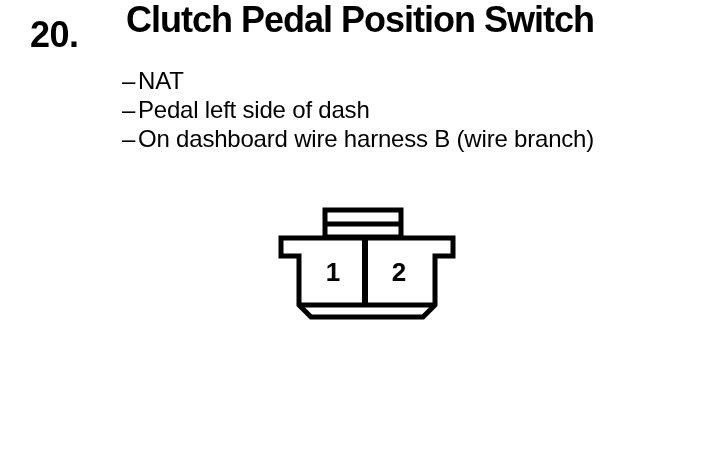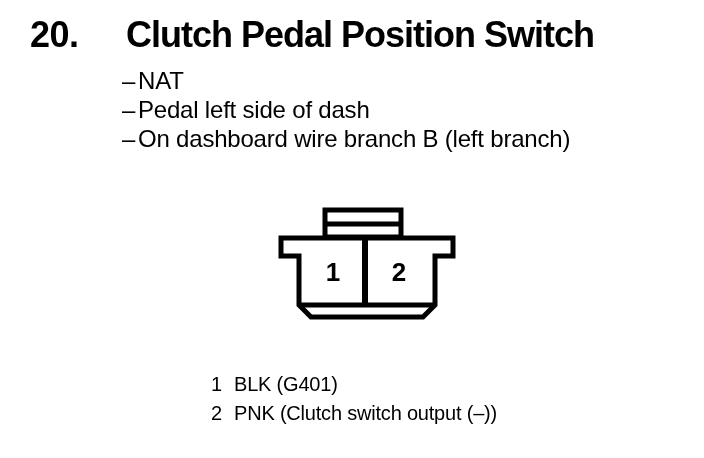--- a/index.html
+++ b/index.html
@@ -22,21 +22,21 @@
     left: 30px;
     top: 17px;
     font-size: 36px;
     font-weight: bold;
     line-height: 1;
     letter-spacing: -0.5px;
   }
   .sec-title {
     position: absolute;
     left: 126px;
-    top: 17px;
+    top: 2px;
     font-size: 36px;
     font-weight: bold;
     line-height: 1;
     letter-spacing: -1px;
     white-space: nowrap;
   }
   
   .details {
     position: absolute;
     left: 122px;
@@ -94,43 +94,35 @@
   <span class="sec-title">Clutch Pedal Position Switch</span>
 
   <div class="details">
     <div class="detail-row">
       <span class="bullet">–</span><span>NAT</span>
     </div>
     <div class="detail-row">
       <span class="bullet">–</span><span>Pedal left side of dash</span>
     </div>
     <div class="detail-row">
-      <span class="bullet">–</span><span>On dashboard wire branch B (left branch)</span>
+      <span class="bullet">–</span><span>On dashboard wire harness B (wire branch)</span>
     </div>
   </div>
 
   <div class="figure">
     <svg width="704" height="458" viewBox="0 0 704 458">
 
       <rect x="325" y="210" width="76" height="27" fill="#ffffff" stroke="#000000" stroke-width="5"></rect>
       <line x1="325" y1="224" x2="401" y2="224" stroke="#000000" stroke-width="5"></line>
 
       <path d="M 281,238 H 453 V 256 H 435 V 305 L 423,317 H 311 L 299,305 V 256 H 281 Z" fill="#ffffff" stroke="#000000" stroke-width="5" stroke-linejoin="miter"></path>
 
       <line x1="301" y1="305" x2="433" y2="305" stroke="#000000" stroke-width="5"></line>
 
       <line x1="365" y1="238" x2="365" y2="303" stroke="#000000" stroke-width="6"></line>
 
       <text x="333" y="281">1</text>
       <text x="399" y="281">2</text>
     </svg>
   </div>
 
-  <div class="legend">
-    <div class="legend-row">
-      <span class="pin-num">1</span><span class="wire-label">BLK (G401)</span>
-    </div>
-    <div class="legend-row">
-      <span class="pin-num">2</span><span class="wire-label">PNK (Clutch switch output (–))</span>
-    </div>
-  </div>
 
 </div>
 
 </body></html>

